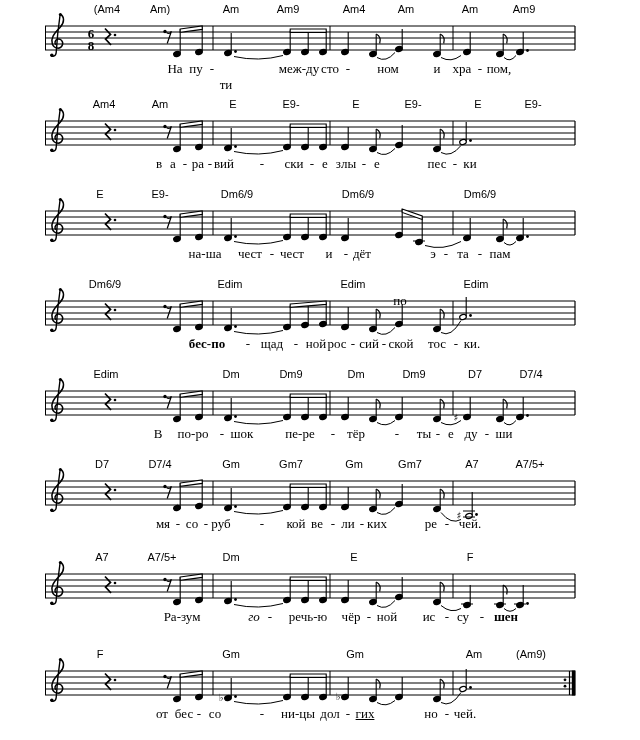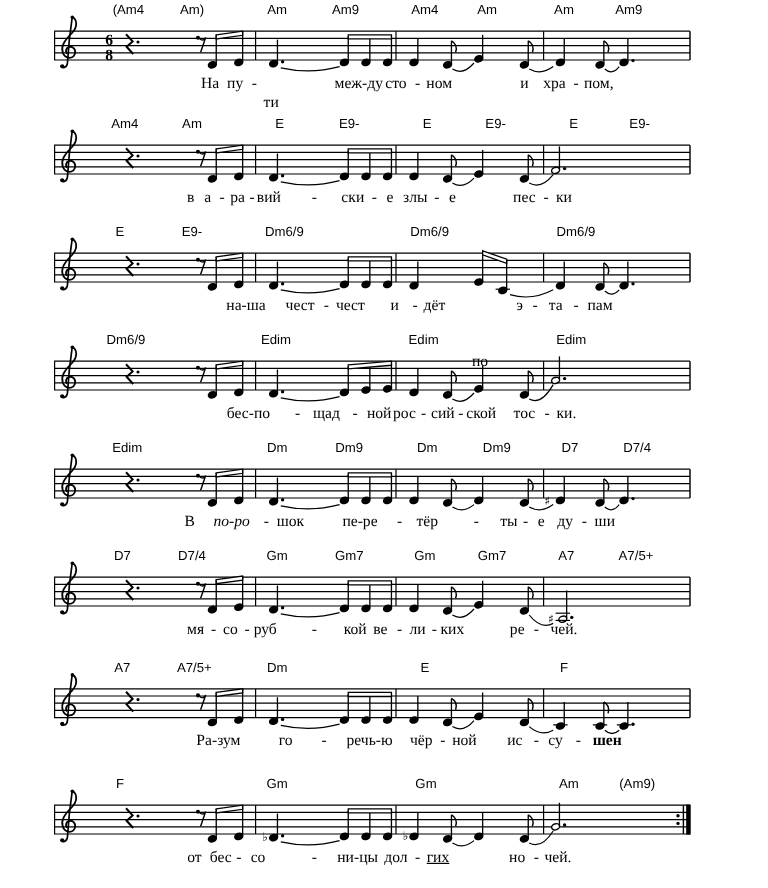--- a/index.html
+++ b/index.html
@@ -99,21 +99,21 @@
       <span class="chord" style="left: 406px;">Am</span>
       <span class="chord" style="left: 470px;">Am</span>
       <span class="chord" style="left: 524px;">Am9</span>
       <span class="lyric" style="left: 175px;">На</span>
       <span class="lyric" style="left: 196px; font-family: Liberation Serif, serif;">пу</span>
       <span class="lyric" style="left: 212px;">-</span>
       <span class="lyric" style="left: 226px; margin-top: 16px;">ти</span>
       <span class="lyric" style="left: 299px;">меж-ду</span>
       <span class="lyric" style="left: 330px;">сто</span>
       <span class="lyric" style="left: 348px;">-</span>
-      <span class="lyric" style="left: 366px;">ном</span>
+      <span class="lyric" style="left: 388px;">ном</span>
       <span class="lyric" style="left: 437px;">и</span>
       <span class="lyric" style="left: 462px;">хра</span>
       <span class="lyric" style="left: 480px;">-</span>
       <span class="lyric" style="left: 499px;">пом,</span>
     </div>
     <div class="system" style="top: 95px; height: 92px;">
       <svg width="640" height="95" viewBox="0 0 640 95">
         <g>
           <line x1="45" y1="26" x2="575" y2="26" stroke="#000000" stroke-width="1"></line>
           <line x1="45" y1="32" x2="575" y2="32" stroke="#000000" stroke-width="1"></line>
@@ -336,21 +336,21 @@
           <path d="M 441 57.5 Q 451 63 461 45.5" fill="none" stroke="#000000" stroke-width="1"></path>
           <ellipse cx="463" cy="42" rx="3.4" ry="2.5" transform="rotate(-18 463 42)" fill="#fff" stroke="#000000" stroke-width="1.2"></ellipse>
           <circle cx="470.5" cy="40.5" r="1.4" fill="#000000"></circle>
           <line x1="466.2" y1="41" x2="466.2" y2="22" stroke="#000000" stroke-width="1.1"></line>
         </g>
       </svg>
       <span class="chord" style="left: 105px;">Dm6/9</span>
       <span class="chord" style="left: 230px;">Edim</span>
       <span class="chord" style="left: 353px;">Edim</span>
       <span class="chord" style="left: 476px;">Edim</span>
-      <span class="lyric" style="left: 207px;">бес-по</span>
+      <span class="lyric" style="left: 207px; font-weight: bold;">бес-по</span>
       <span class="lyric" style="left: 248px;">-</span>
       <span class="lyric" style="left: 272px;">щад</span>
       <span class="lyric" style="left: 296px;">-</span>
       <span class="lyric" style="left: 316px;">ной</span>
       <span class="lyric" style="left: 337px;">рос</span>
       <span class="lyric" style="left: 353px;">-</span>
       <span class="lyric" style="left: 369px;">сий</span>
       <span class="lyric" style="left: 384px;">-</span>
       <span class="lyric" style="left: 401px;">ской</span>
       <span class="lyric" style="left: 437px;">тос</span>
@@ -425,21 +425,21 @@
         </g>
       </svg>
       <span class="chord" style="left: 106px;">Edim</span>
       <span class="chord" style="left: 231px;">Dm</span>
       <span class="chord" style="left: 291px;">Dm9</span>
       <span class="chord" style="left: 356px;">Dm</span>
       <span class="chord" style="left: 414px;">Dm9</span>
       <span class="chord" style="left: 475px;">D7</span>
       <span class="chord" style="left: 531px;">D7/4</span>
       <span class="lyric" style="left: 158px;">В</span>
-      <span class="lyric" style="left: 193px; font-style: italic;">по-ро</span>
+      <span class="lyric" style="left: 193px;">по-ро</span>
       <span class="lyric" style="left: 222px;">-</span>
       <span class="lyric" style="left: 242px;">шок</span>
       <span class="lyric" style="left: 300px;">пе-ре</span>
       <span class="lyric" style="left: 333px;">-</span>
       <span class="lyric" style="left: 356px; text-align: center;">тёр</span>
       <span class="lyric" style="left: 397px;">-</span>
       <span class="lyric" style="left: 424px;">ты</span>
       <span class="lyric" style="left: 438px;">-</span>
       <span class="lyric" style="left: 451px;">е</span>
       <span class="lyric" style="left: 471px;">ду</span>
@@ -602,21 +602,21 @@
           <circle cx="527.5" cy="55.5" r="1.4" fill="#000000"></circle>
           <line x1="523.2" y1="56" x2="523.2" y2="37" stroke="#000000" stroke-width="1.1"></line>
         </g>
       </svg>
       <span class="chord" style="left: 102px;">A7</span>
       <span class="chord" style="left: 162px;">A7/5+</span>
       <span class="chord" style="left: 231px;">Dm</span>
       <span class="chord" style="left: 354px;">E</span>
       <span class="chord" style="left: 470px;">F</span>
       <span class="lyric" style="left: 182px;">Ра-зум</span>
-      <span class="lyric" style="left: 238px;">го</span>
+      <span class="lyric" style="left: 254px; font-style: italic;">го</span>
       <span class="lyric" style="left: 270px;">-</span>
       <span class="lyric" style="left: 308px;">речь-ю</span>
       <span class="lyric" style="left: 351px;">чёр</span>
       <span class="lyric" style="left: 369px;">-</span>
       <span class="lyric" style="left: 387px;">ной</span>
       <span class="lyric" style="left: 429px;">ис</span>
       <span class="lyric" style="left: 447px;">-</span>
       <span class="lyric" style="left: 463px;">су</span>
       <span class="lyric" style="left: 482px;">-</span>
       <span class="lyric" style="left: 506px; font-weight: bold;">шен</span>

